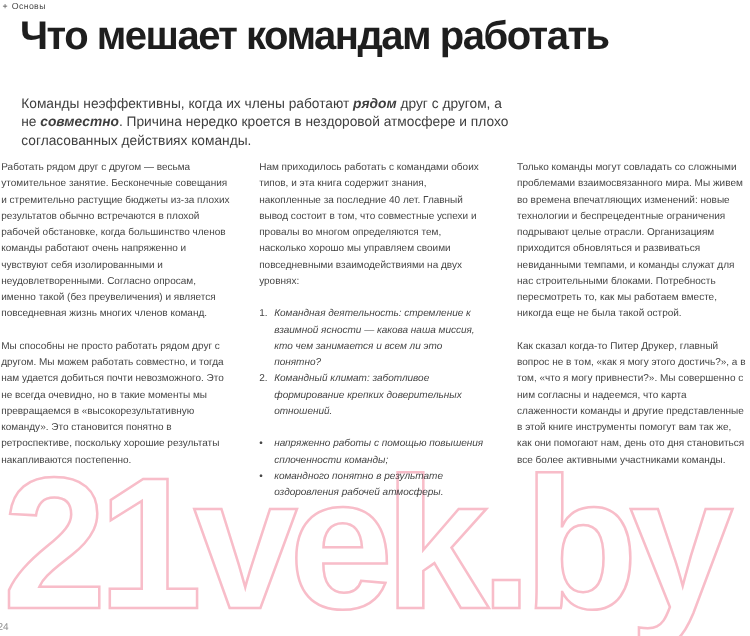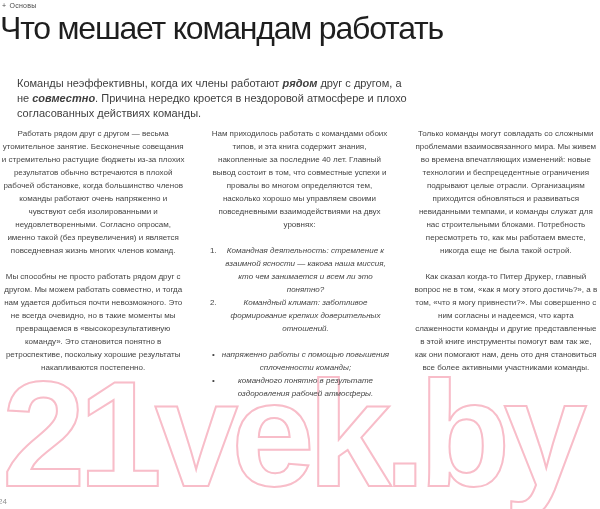--- a/index.html
+++ b/index.html
@@ -17,24 +17,24 @@
     left: 2px;
     font-size: 7px;
     color: #4a4a4a;
     letter-spacing: 0.3px;
     z-index: 2;
   }
   .running-head .marker { margin-right: 3px; }
   h1.title {
     position: absolute;
     top: 10px;
-    left: 0;
+    left: 16px;
     margin: 0;
     font-size: 32px;
-    font-weight: normal;
+    font-weight: bold;
     letter-spacing: -1.2px;
     color: var(--title, #1e1e1e);
     white-space: nowrap;
     z-index: 2;
   }
   .intro {
     position: absolute;
     top: 60px;
     left: 1px;
     width: 392px;
@@ -50,21 +50,20 @@
     top: 127px;
     left: 1px;
     width: 597px;
     display: grid;
     grid-template-columns: 1fr 1fr 1fr;
     column-gap: 22px;
     font-size: 8px;
     line-height: 13px;
     color: var(--body, #454545);
     z-index: 1;
-    text-align: center;
   }
   .col p { margin: 0 0 13px 0; }
   .col p:last-child { margin-bottom: 12px; }
   ul.plain, ol.plain { margin: 0 0 13px 0; padding: 0; list-style: none; }
   .plain li { display: flex; }
   .plain li .mk { flex: 0 0 12px; }
   .plain li .tx { flex: 1; font-style: italic; }
   .watermark {
     position: absolute;
     top: 348px;

